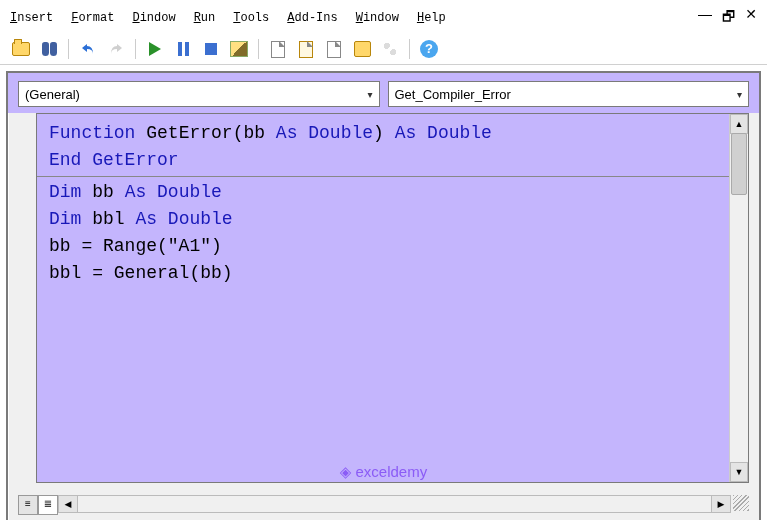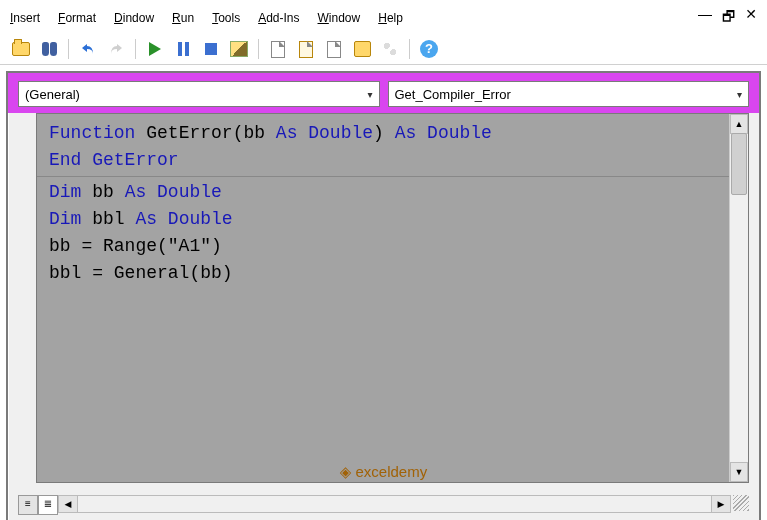--- a/index.html
+++ b/index.html
@@ -7,21 +7,21 @@
     font-family: Tahoma, "Segoe UI", Arial, sans-serif;
     font-size: 12px;
     background: #fff;
     user-select: none;
   }
   .container { width: 767px; height: 520px; position: relative; background: #fff; }
   .menubar {
     display: flex; align-items: center; padding: 6px 10px 4px; gap: 18px;
     background: #fff;
   }
-  .menubar .menu-item { cursor: pointer; }
+  .menubar .menu-item { cursor: pointer; font-family: Liberation Mono, monospace; }
   .menubar .underline { text-decoration: underline; }
   .winctrl { margin-left: auto; display: flex; gap: 10px; font-size: 14px; }
   .winctrl span { cursor: pointer; }
   .toolbar {
     display: flex; align-items: center; gap: 6px; padding: 4px 10px;
     border-bottom: 1px solid #d0d0d0; background: #fff;
   }
   .tb-btn { width: 22px; height: 22px; display: flex; align-items: center; justify-content: center; cursor: pointer; }
   .tb-sep { width: 1px; height: 20px; background: #ccc; margin: 0 2px; }
   .disabled { opacity: 0.4; }
@@ -40,29 +40,29 @@
   .page:before { content:""; position:absolute; right:-1px; top:-1px; border: 3px solid transparent; border-left-color:#888; border-bottom-color:#888; }
   .tool-box { width:15px;height:14px;border:1px solid #b8860b;background:#ffd76a;border-radius:2px;}
   .tools { width:16px;height:16px;background:
      radial-gradient(circle at 30% 30%, #aaa 3px, transparent 3px),
      radial-gradient(circle at 70% 70%, #aaa 3px, transparent 3px);}
   .help { width: 18px; height: 18px; border-radius: 50%; background: #4aa6ef; color: #fff; font-weight: bold; text-align: center; line-height: 18px; font-size: 13px; }
   .client {
     border: 2px solid #7a7a7a; margin: 6px; height: 448px; background: #f0f0f0; position: relative;
     box-shadow: inset 1px 1px 0 #fff;
   }
-  .dropdowns { display: flex; gap: 8px; padding: 8px 10px 6px; background: #d946ef; }
+  .dropdowns { display: flex; gap: 8px; padding: 8px 10px 6px; background: #c4b5fd; }
   .dropdown {
     flex: 1; background: #fff; border: 1px solid #7a7a7a; height: 24px;
     display: flex; align-items: center; justify-content: space-between; padding: 0 6px; cursor: pointer;
     font-family: Tahoma, Arial; font-size: 13px;
   }
   .dropdown .chev { font-size: 10px; color: #333; }
   .code-pane {
-    background: #a3a3a3; margin: 0 10px 0 28px; border: 1px solid #7a7a7a; position: relative;
+    background: #c4b5fd; margin: 0 10px 0 28px; border: 1px solid #7a7a7a; position: relative;
     height: 368px; overflow: hidden;
   }
   .code-content {
     font-family: Consolas, "Courier New", monospace; font-size: 18px; line-height: 27px;
     padding: 6px 8px 6px 12px;
   }
   .hr { border: none; border-top: 1px solid #888; margin: 2px -12px; }
   .kw { color: #1818b8; }
   .scrollbar-v {
     position: absolute; right: 0; top: 0; bottom: 0; width: 18px; background: #f0f0f0; border-left: 1px solid #ccc;
@@ -73,21 +73,21 @@
   .bottombar {
     position: absolute; bottom: 8px; left: 10px; right: 10px; height: 18px; display: flex; align-items: stretch;
   }
   .viewbtn { width: 18px; height: 18px; background: #e4e4e4; border: 1px solid #999; font-size: 10px; text-align: center; line-height: 16px; cursor: pointer; }
   .hscroll { flex: 1; background: #f0f0f0; border: 1px solid #bbb; display: flex; position: relative; }
   .hscroll .harrow { width: 18px; background: #e4e4e4; border-right: 1px solid #bbb; text-align: center; font-size: 9px; line-height: 16px; cursor: pointer; }
   .hscroll .harrow.r { border-right: none; border-left: 1px solid #bbb; margin-left: auto; }
   .resize { width: 16px; height: 16px; margin-left: 2px; background:
     repeating-linear-gradient(135deg,#aaa 0 1px, transparent 1px 3px); cursor: nwse-resize; }
   .watermark {
-    position: absolute; bottom: 40px; left: 0; right: 0; text-align: center; color: #a16207;
+    position: absolute; bottom: 40px; left: 0; right: 0; text-align: center; color: #8b5cf6;
     font-family: Arial; font-size: 15px; pointer-events: none;
   }
   .watermark .sub { font-size: 9px; letter-spacing: 2px; display: block; }
 </style>
 </head>
 <body>
 
 <div class="container">
   <div class="menubar">
     <span class="menu-item"><span class="underline">I</span><span>nsert</span></span>

